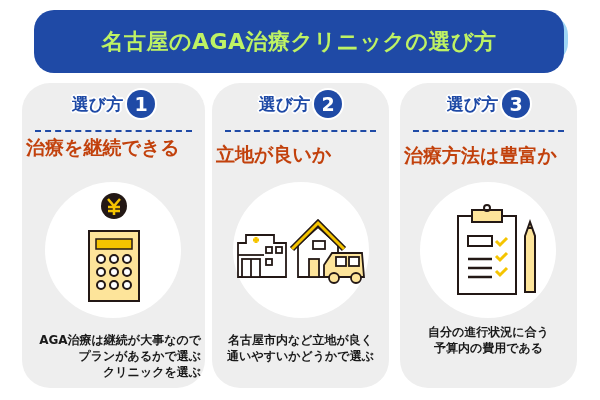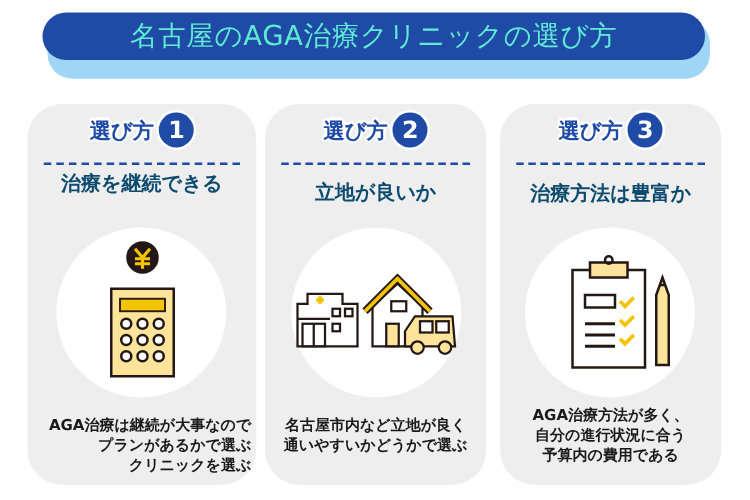--- a/index.html
+++ b/index.html
@@ -1,32 +1,32 @@
 <!DOCTYPE html>
 <html><head>
 <meta charset="utf-8">
 <style>
   html, body { margin:0; padding:0; }
   body { width:600px; height:400px; background:#ffffff; position:relative; overflow:hidden;
          font-family:"DejaVu Sans", sans-serif; }
   .banner-shadow { position:absolute; left:38px; top:15px; width:530px; height:48px;
          background:#9fd6f5; border-radius:20px; }
-  .banner { position:absolute; left:34px; top:10px; width:530px; height:38px;
-         background:#1f4aa6; border-radius:20px; color:#5eead4; display:flex;
-         align-items:center; justify-content:center; font-size:22px; font-weight:normal; letter-spacing:0.5px; }
+  .banner { position:absolute; left:34px; top:10px; width:530px; height:63px;
+         background:#1f4aa6; border-radius:20px; color:#bef264; display:flex;
+         align-items:center; justify-content:center; font-size:22px; font-weight:bold; letter-spacing:0.5px; }
   .card { position:absolute; top:83px; height:305px; background:#eeeeee; border-radius:28px; }
   .card-head { position:absolute; top:7px; left:0; right:0; display:flex; justify-content:center; align-items:center; gap:4px; }
   .card-head .lbl { color:#1f4aa6; font-weight:bold; font-size:17px;
          text-shadow: 2px 0 #fff, -2px 0 #fff, 0 2px #fff, 0 -2px #fff, 1px 1px #fff, -1px -1px #fff, 1px -1px #fff, -1px 1px #fff; }
   .card-head .num { width:28px; height:28px; border-radius:50%; background:#1f4aa6; color:#fff;
          font-weight:bold; font-size:19px; display:flex; align-items:center; justify-content:center;
          box-shadow:0 0 0 2px #fff; }
   .dash { position:absolute; top:47px; left:13px; right:13px; border-top:2px dashed #1f4aa6; }
-  .subtitle { position:absolute; top:54px; left:4px; right:4px; text-align:center; color:#0c4a6e;
-         font-weight:bold; font-size:16px; line-height:20px; }
+  .subtitle { position:absolute; top:54px; left:4px; right:4px; color:#c2410c;
+         font-weight:bold; font-size:19px; line-height:20px; }
   .circle { position:absolute; width:136px; height:136px; border-radius:50%; background:#ffffff; top:99px; }
   .icon { position:absolute; }
   .desc { position:absolute; left:4px; right:4px; text-align:center; color:#1a1a1a; font-size:12px;
          line-height:16px; font-weight:bold; }
 </style>
 </head>
 <body>
 
 <div class="banner-shadow"></div>
 <div class="banner">
@@ -131,17 +131,16 @@
     </g>
     <g stroke="#f5c400" stroke-width="3" fill="none">
       <path d="M44 37 L48 41 L55 34"></path>
         <path d="M44 52 L48 56 L55 49"></path>
         <path d="M44 67 L48 71 L55 64"></path>
     </g>
     <path d="M73 32 L78 18 L83 32 L83 88 L73 88 Z" fill="#fde49a" stroke="#231815" stroke-width="2"></path>
     <path d="M76 24 L80 24" stroke="#231815" stroke-width="2"></path>
   </svg>
   <div class="desc" style="top:241px;">
-    <div>AGA治療方法が多く、</div>
     <div>自分の進行状況に合う</div>
     <div>予算内の費用である</div>
   </div>
 </div>
 
 </body></html>

